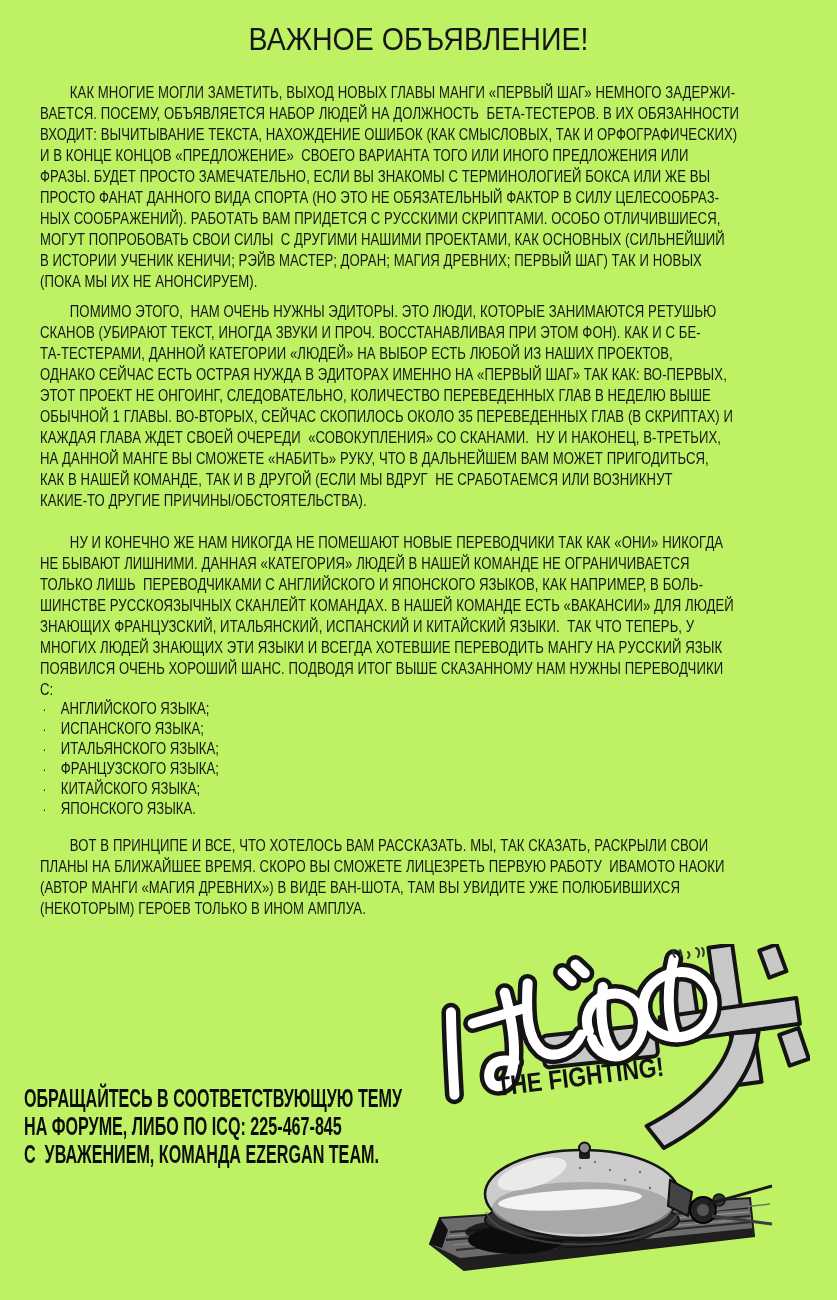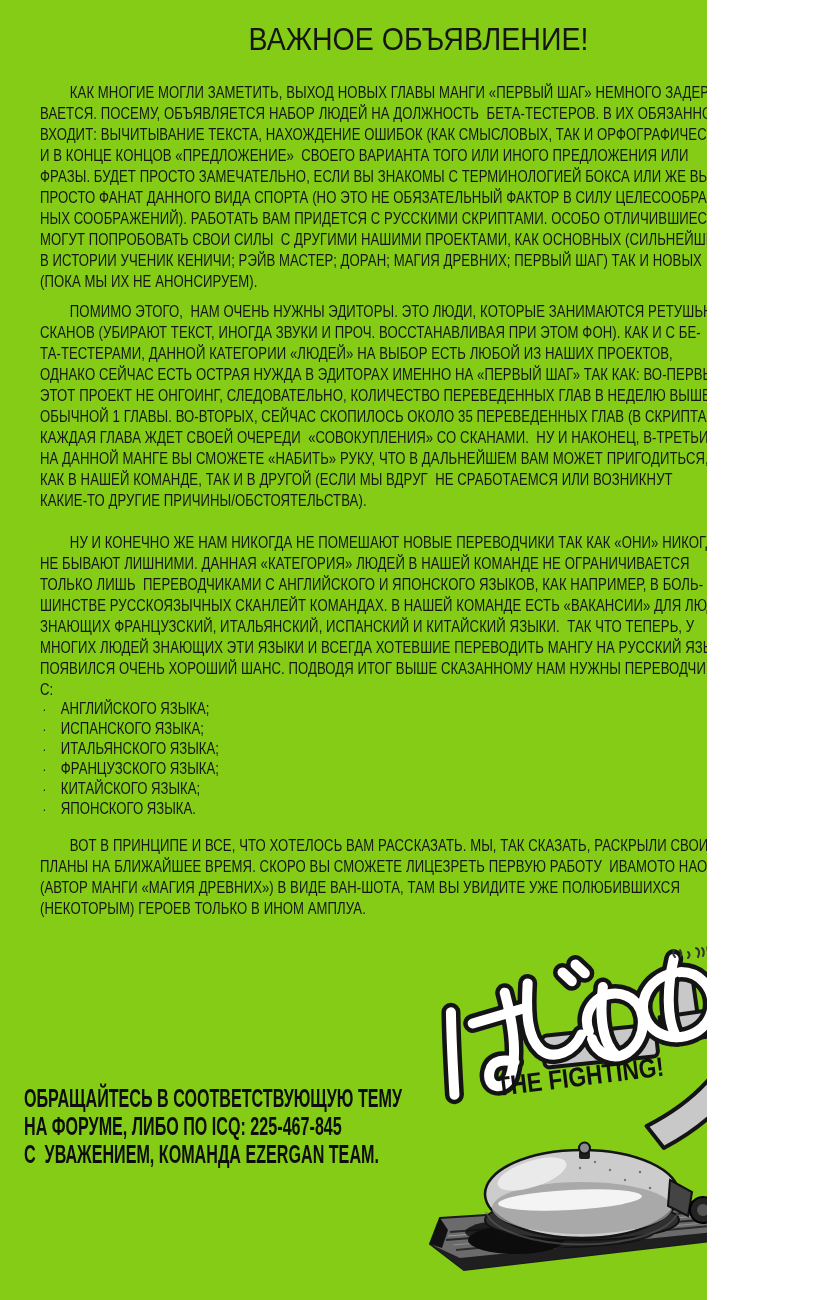--- a/index.html
+++ b/index.html
@@ -1,19 +1,19 @@
 <!DOCTYPE html>
 <html><head>
 <meta charset="utf-8">
 <style>
   html,body{margin:0;padding:0;}
   #page{
     position:relative;
-    width:707px;height:1300px;
-    background:#84cc16;
+    width:837px;height:1300px;
+    background:#bef264;
     overflow:hidden;
     font-family:"Liberation Sans","DejaVu Sans",sans-serif;
     color:#161616;
   }
   .title{
     position:absolute;top:22px;left:0;width:837px;
     text-align:center;
     font-size:31px;font-weight:400;letter-spacing:0px;
     transform:scaleX(0.92);transform-origin:50% 0;
     white-space:pre;

